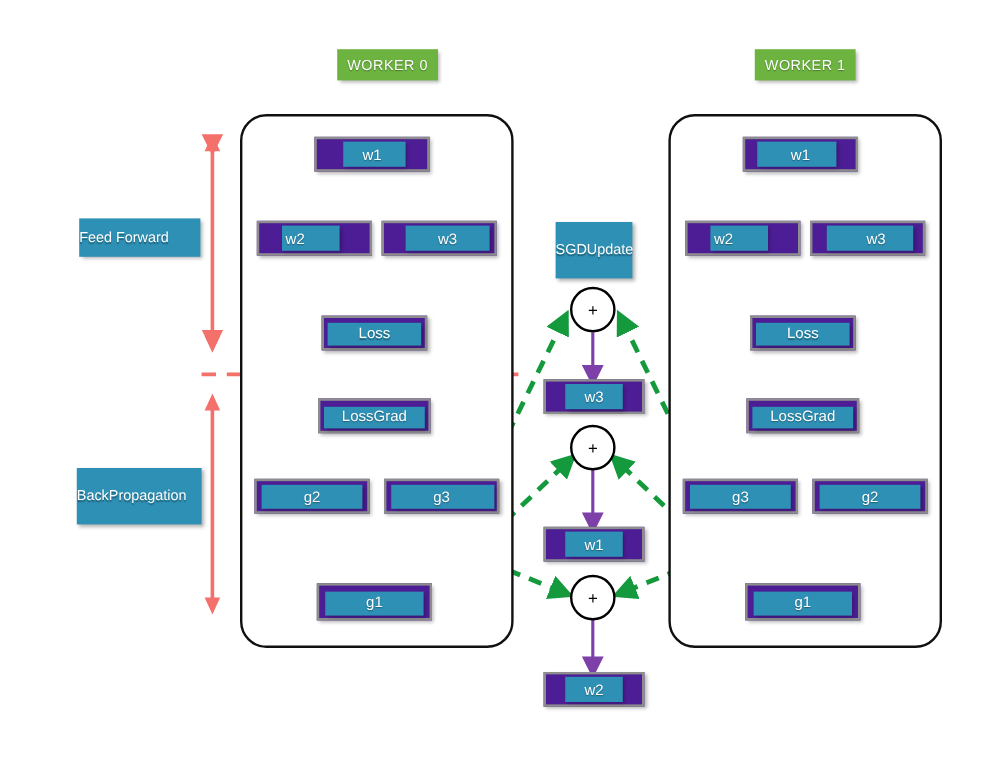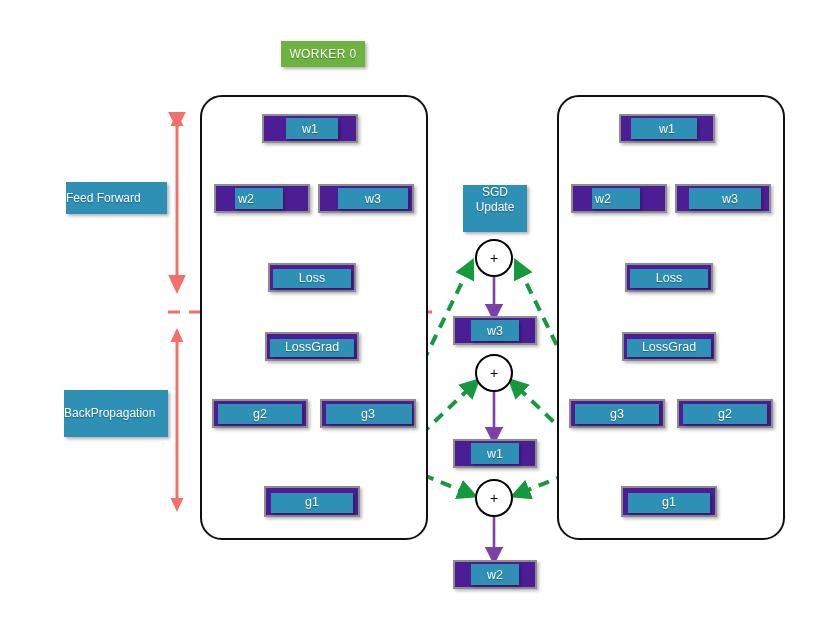--- a/index.html
+++ b/index.html
@@ -161,31 +161,34 @@
 
       <line x1="300" y1="425" x2="470" y2="494"></line>
       <line x1="690" y1="425" x2="518" y2="494"></line>
     </g>
   </svg>
 
   <div class="chip-green" style="left:281px; top:41px; width:84px; height:26px;">
     <span>WORKER 0</span>
   </div>
 
+  <div class="chip-green" style="left:629px; top:41px; width:84px; height:26px;">
+    <span>WORKER 1</span>
+  </div>
 
   <div class="chip-teal" style="left:66px; top:182px; width:101px; height:32px;">
     <span>Feed Forward</span>
   </div>
 
   <div class="chip-teal" style="left:64px; top:390px; width:104px; height:47px; flex-direction:row;">
     <span>Back</span>
     <span>Propagation</span>
   </div>
 
-  <div class="chip-teal" style="left:463px; top:185px; width:64px; height:47px; flex-direction:column;">
+  <div class="chip-teal" style="left:463px; top:185px; width:64px; height:47px; ">
     <span>SGD</span>
     <span>Update</span>
   </div>
 
   <div class="panel" style="left:200px; top:95px; width:228px; height:445px;"></div>
   <div class="panel" style="left:557px; top:95px; width:228px; height:445px;"></div>
 
   <div class="node" style="left:262px; top:114px; width:96px; height:29px;">
     <div class="fill" style="left:22px; width:52px;"></div>
     <div class="cap">w1</div>

